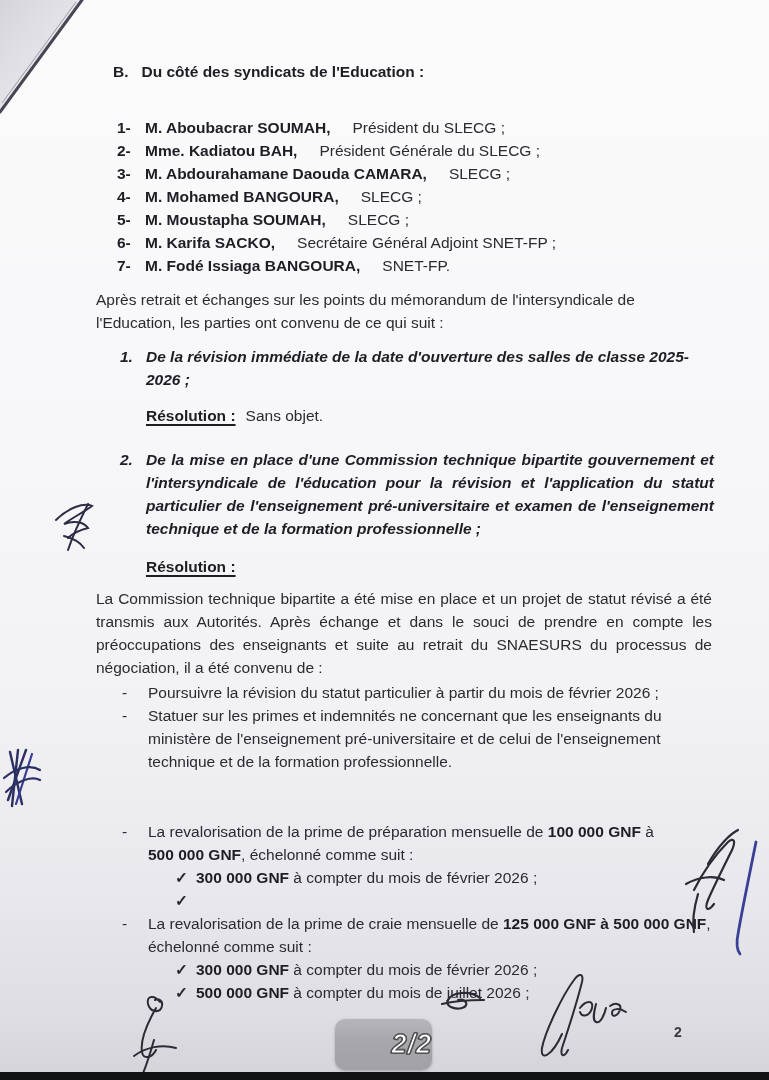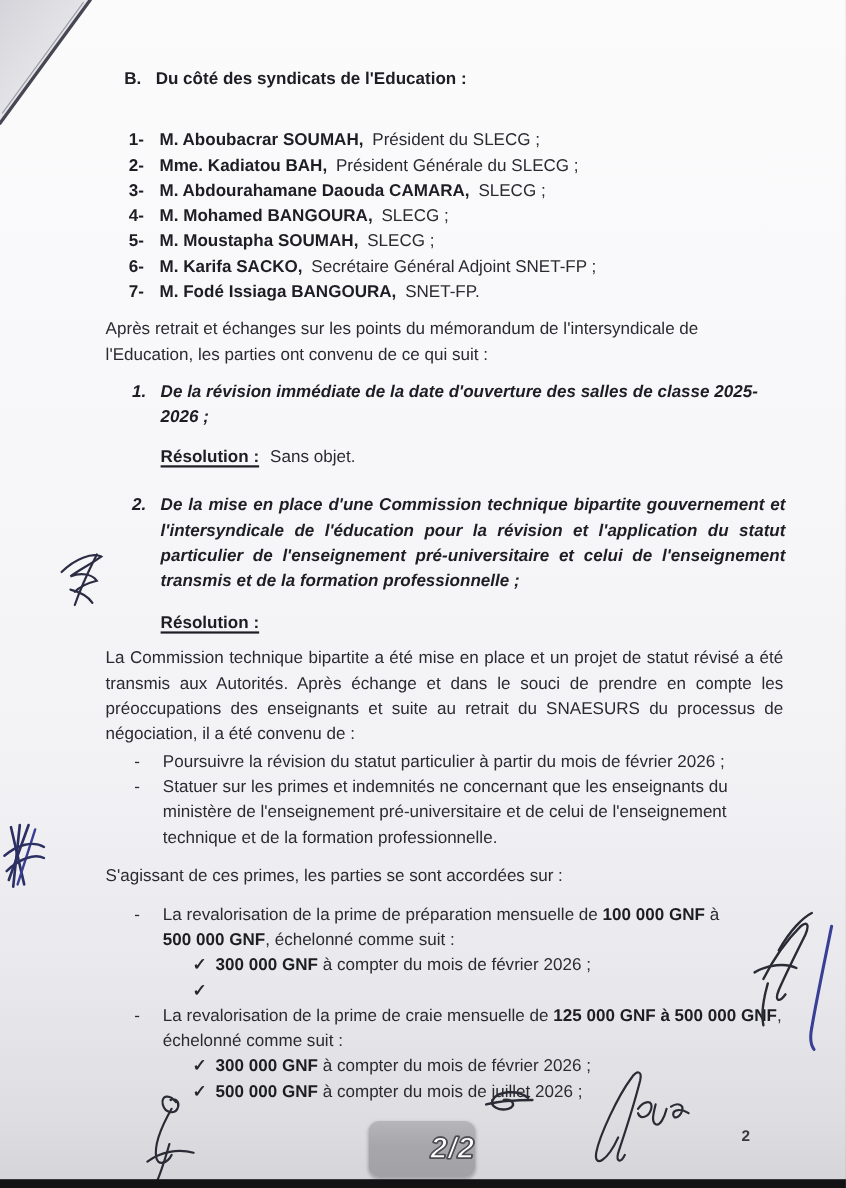--- a/index.html
+++ b/index.html
@@ -11,21 +11,21 @@
   }
   .blk{position:absolute;font-size:15.5px;line-height:23px;}
   .b{font-weight:700;color:#1d1d24;}
   .bi{font-weight:700;font-style:italic;color:#1d1d24;}
   .nowrap{white-space:nowrap;}
   .heading{left:113px;top:60px;font-weight:700;color:#1d1d24;}
   .heading .lbl{margin-right:13px;}
   .plist{left:117px;top:116px;}
   .prow{display:flex;}
   .pnum{width:28px;flex:none;font-weight:700;color:#1d1d24;}
-  .prole{margin-left:8px;}
+  .prole{margin-left:22px;}
   .para{text-align:left;}
   .intro{left:96px;top:288px;width:565px;}
   .pt{display:flex;}
   .ptnum{width:26px;flex:none;font-weight:700;font-style:italic;color:#1d1d24;}
   .point1{left:120px;top:345px;width:600px;}
   .point2{left:120px;top:448px;width:594px;}
   .point2 .pttxt{text-align:justify;}
   .res{left:146px;}
   .res1{top:404px;}
   .res2{top:555px;}
@@ -116,41 +116,40 @@
     <span class="ptnum">1.</span>
     <span class="pttxt bi">De la révision immédiate de la date d'ouverture des salles de classe 2025-2026 ;</span>
   </div>
 
   <div class="blk res res1">
     <span class="reslbl">Résolution :</span><span class="restxt">Sans objet.</span>
   </div>
 
   <div class="blk pt point2">
     <span class="ptnum">2.</span>
-    <span class="pttxt bi">De la mise en place d'une Commission technique bipartite gouvernement et l'intersyndicale de l'éducation pour la révision et l'application du statut particulier de l'enseignement pré-universitaire et celui de l'enseignement transmis et de la formation professionnelle ;</span>
+    <span class="pttxt bi">De la mise en place d'une Commission technique bipartite gouvernement et l'intersyndicale de l'éducation pour la révision et l'application du statut particulier de l'enseignement pré-universitaire et examen de l'enseignement technique et de la formation professionnelle ;</span>
   </div>
 
   <div class="blk res res2">
     <span class="reslbl">Résolution :</span>
   </div>
 
   <div class="blk para commission">La Commission technique bipartite a été mise en place et un projet de statut révisé a été transmis aux Autorités. Après échange et dans le souci de prendre en compte les préoccupations des enseignants et suite au retrait du SNAESURS du processus de négociation, il a été convenu de :</div>
 
   <div class="blk dlist">
     <div class="drow">
       <span class="dash">-</span>
       <span class="dtxt">Poursuivre la révision du statut particulier à partir du mois de février 2026 ;</span>
     </div>
     <div class="drow">
       <span class="dash">-</span>
       <span class="dtxt">Statuer sur les primes et indemnités ne concernant que les enseignants du ministère de l'enseignement pré-universitaire et de celui de l'enseignement technique et de la formation professionnelle.</span>
     </div>
   </div>
 
-  <div class="blk primesintro">S'agissant de ces primes, les parties se sont accordées sur :</div>
 
   <div class="blk primes">
 
     <div class="drow">
       <span class="dash">-</span>
       <span class="dtxt"><span>La revalorisation de la prime de préparation mensuelle de </span><span class="b nowrap">100 000 GNF</span><span> à </span><span class="b nowrap">500 000 GNF</span><span>, échelonné comme suit :</span>
         <div class="checks">
           <div class="chkrow">
             <span class="chkmark">✓</span>
             <span><span class="b nowrap">300 000 GNF</span><span> à compter du mois de février 2026 ;</span></span>

